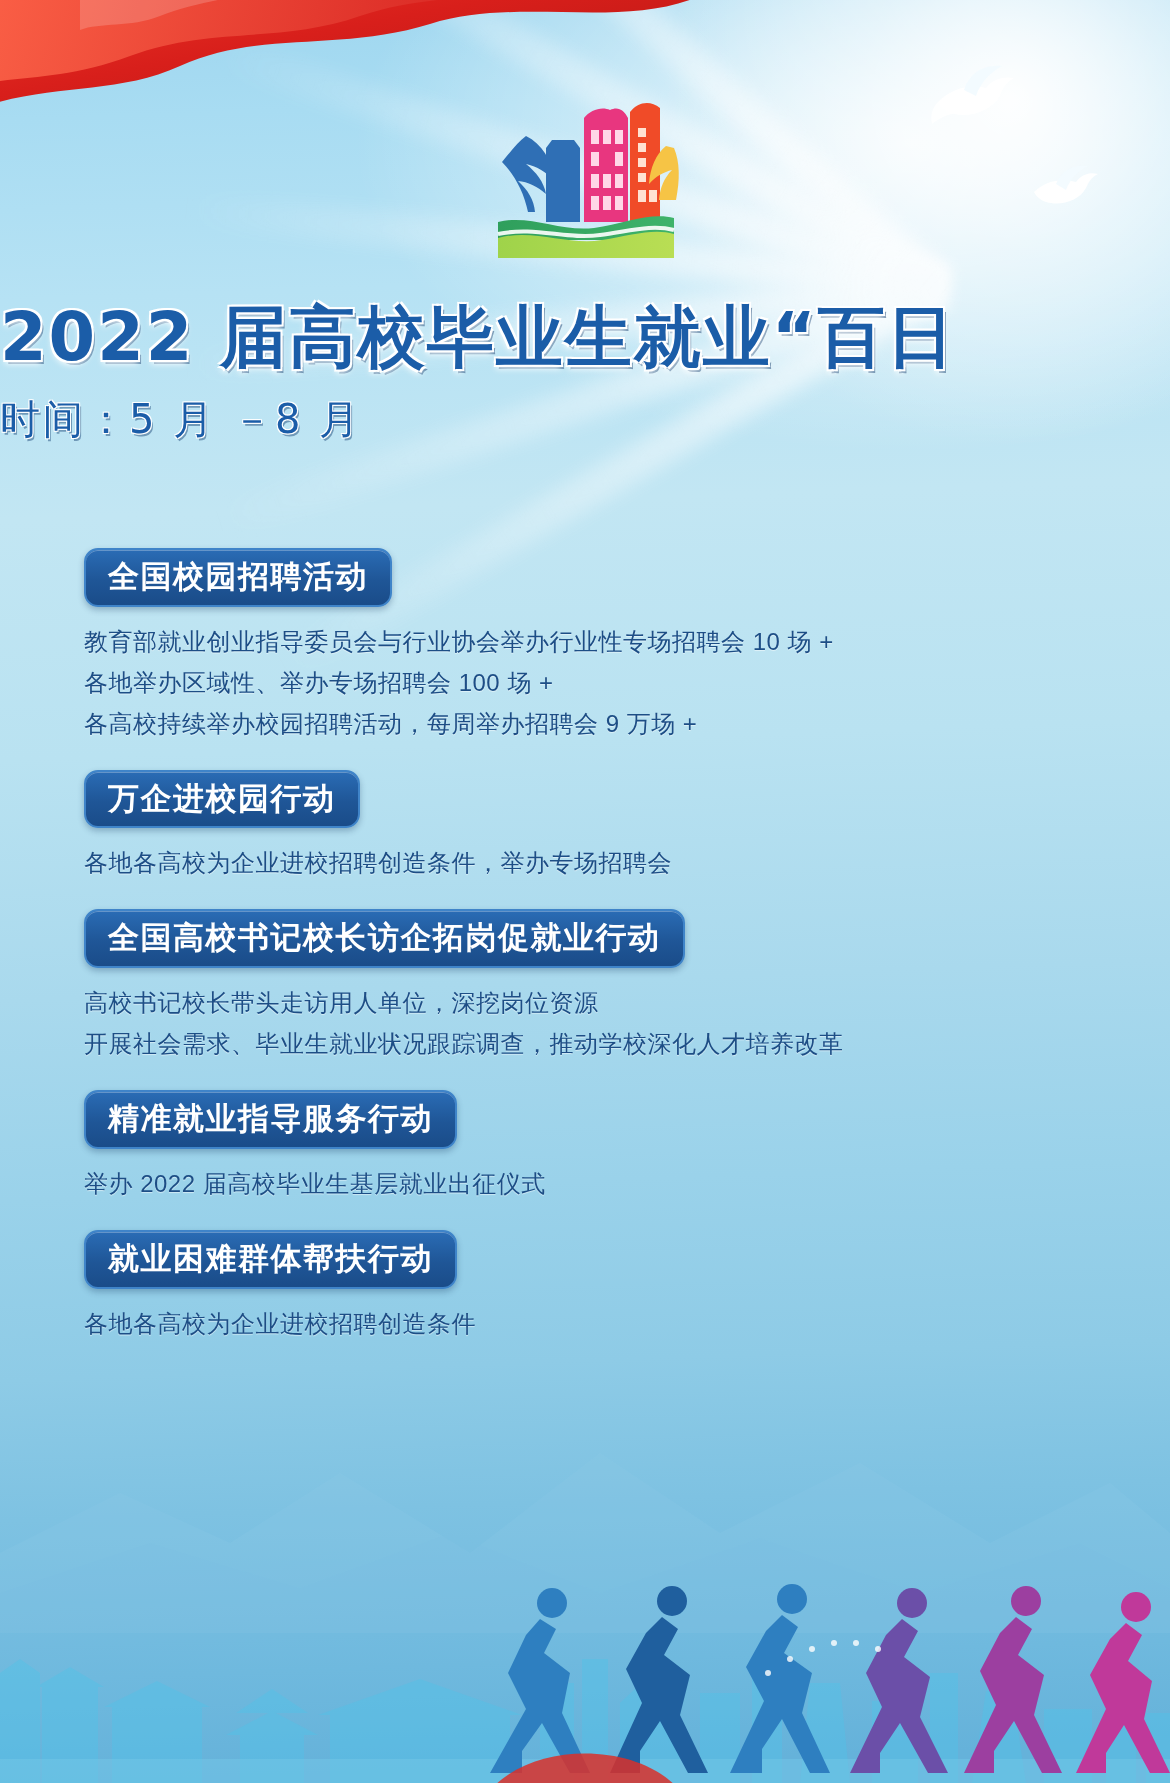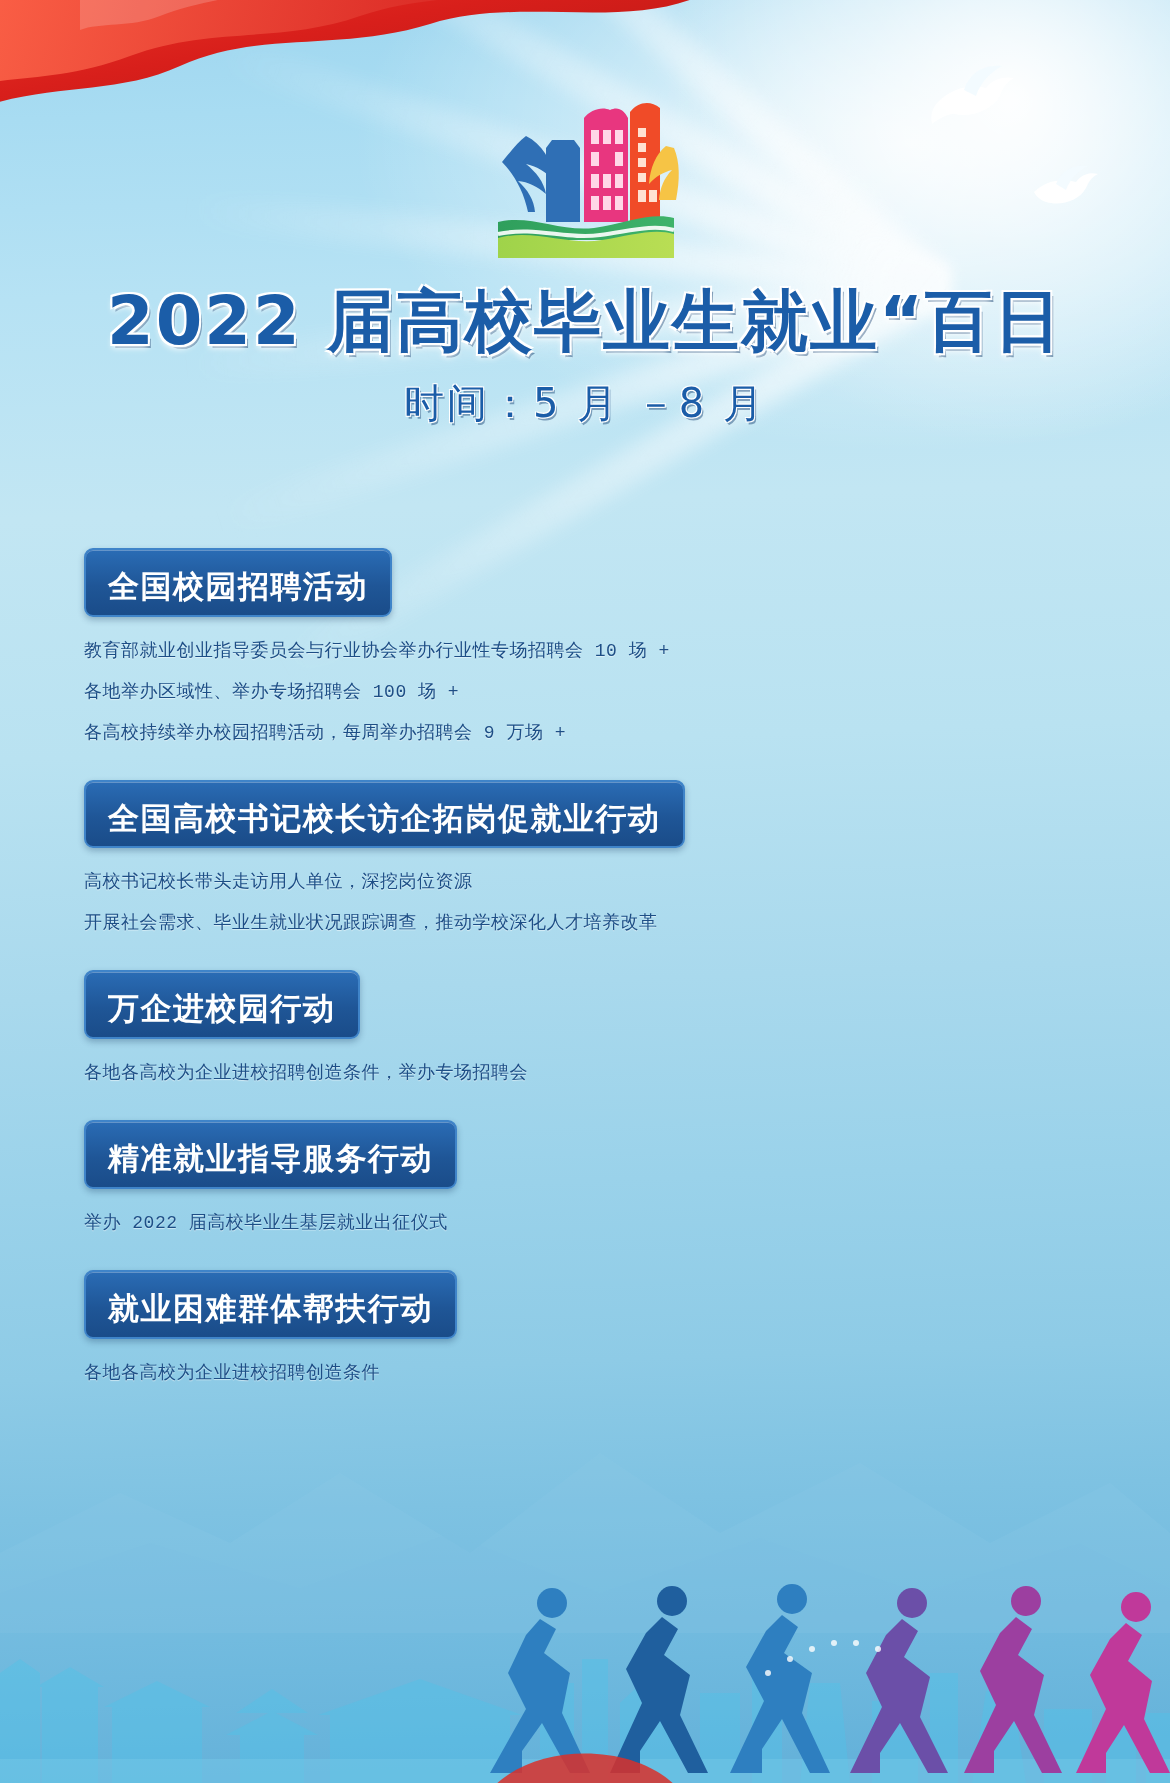--- a/index.html
+++ b/index.html
@@ -46,21 +46,21 @@
   
   .flag { position:absolute; top:-30px; left:-40px; width:760px; height:200px; }
 
   
   .dove { position:absolute; }
 
   
   .logo-wrap { position:absolute; top:88px; left:0; width:1170px; display:flex; justify-content:center; }
 
   
-  .title-block { position:absolute; top:280px; left:0; width:1170px; text-align:center; }
+  .title-block { position:absolute; top:296px; left:0; width:1170px; }
   .title-line {
     font-family: "DejaVu Sans", "Liberation Sans", sans-serif;
     font-size: 67px;
     font-weight: bold;
     color: #1b5da8;
     letter-spacing: 2px;
     line-height: 82px;
     text-shadow:
       -2px -2px 0 #ffffff,  2px -2px 0 #ffffff,
       -2px  2px 0 #ffffff,  2px  2px 0 #ffffff,
@@ -82,31 +82,31 @@
   .sections { position:absolute; top:548px; left:84px; width:1010px; }
   .section { margin-bottom: 26px; }
   .badge {
     display: inline-block;
     background: linear-gradient(180deg, #2a6cb5 0%, #1f5697 55%, #1a4c89 100%);
     color: #ffffff;
     font-family: "DejaVu Sans", "Liberation Sans", sans-serif;
     font-size: 31px;
     font-weight: bold;
     letter-spacing: 1.5px;
-    padding: 19px 22px 11px 22px;
-    border-radius: 9px;
+    padding: 9px 22px 11px 22px;
+    border-radius: 14px;
     border: 2px solid #3f84c9;
     box-shadow: 0 3px 6px rgba(15,50,90,0.3), inset 0 1px 0 rgba(255,255,255,0.28);
     line-height: 1.12;
     white-space: nowrap;
   }
   .body-lines { margin-top: 14px; }
   .body-line {
-    font-family: Liberation Mono, monospace;
-    font-size: 18px;
+    font-family: Liberation Sans, sans-serif;
+    font-size: 24px;
     color: #1d4e86;
     line-height: 41px;
     letter-spacing: 0.5px;
     white-space: nowrap;
     text-shadow: 0 1px 1px rgba(255,255,255,0.55);
   }
 
   
   .bottom { position:absolute; left:0; bottom:0; width:1170px; height:300px; }
   .skyline { position:absolute; left:0; bottom:0; width:1170px; height:220px; opacity:0.55; }
@@ -220,31 +220,31 @@
     <div class="section">
       <div class="badge">全国校园招聘活动</div>
       <div class="body-lines">
         <div class="body-line">教育部就业创业指导委员会与行业协会举办行业性专场招聘会 10 场 +</div>
         <div class="body-line">各地举办区域性、举办专场招聘会 100 场 +</div>
         <div class="body-line">各高校持续举办校园招聘活动，每周举办招聘会 9 万场 +</div>
       </div>
     </div>
 
     <div class="section">
+      <div class="badge">万企进校园行动</div>
+      <div class="body-lines">
+        <div class="body-line">各地各高校为企业进校招聘创造条件，举办专场招聘会</div>
+      </div>
+    </div>
+
+    <div class="section">
       <div class="badge">全国高校书记校长访企拓岗促就业行动</div>
       <div class="body-lines">
         <div class="body-line">高校书记校长带头走访用人单位，深挖岗位资源</div>
         <div class="body-line">开展社会需求、毕业生就业状况跟踪调查，推动学校深化人才培养改革</div>
-      </div>
-    </div>
-
-    <div class="section">
-      <div class="badge">万企进校园行动</div>
-      <div class="body-lines">
-        <div class="body-line">各地各高校为企业进校招聘创造条件，举办专场招聘会</div>
       </div>
     </div>
 
     <div class="section">
       <div class="badge">精准就业指导服务行动</div>
       <div class="body-lines">
         <div class="body-line">举办 2022 届高校毕业生基层就业出征仪式</div>
       </div>
     </div>
 

